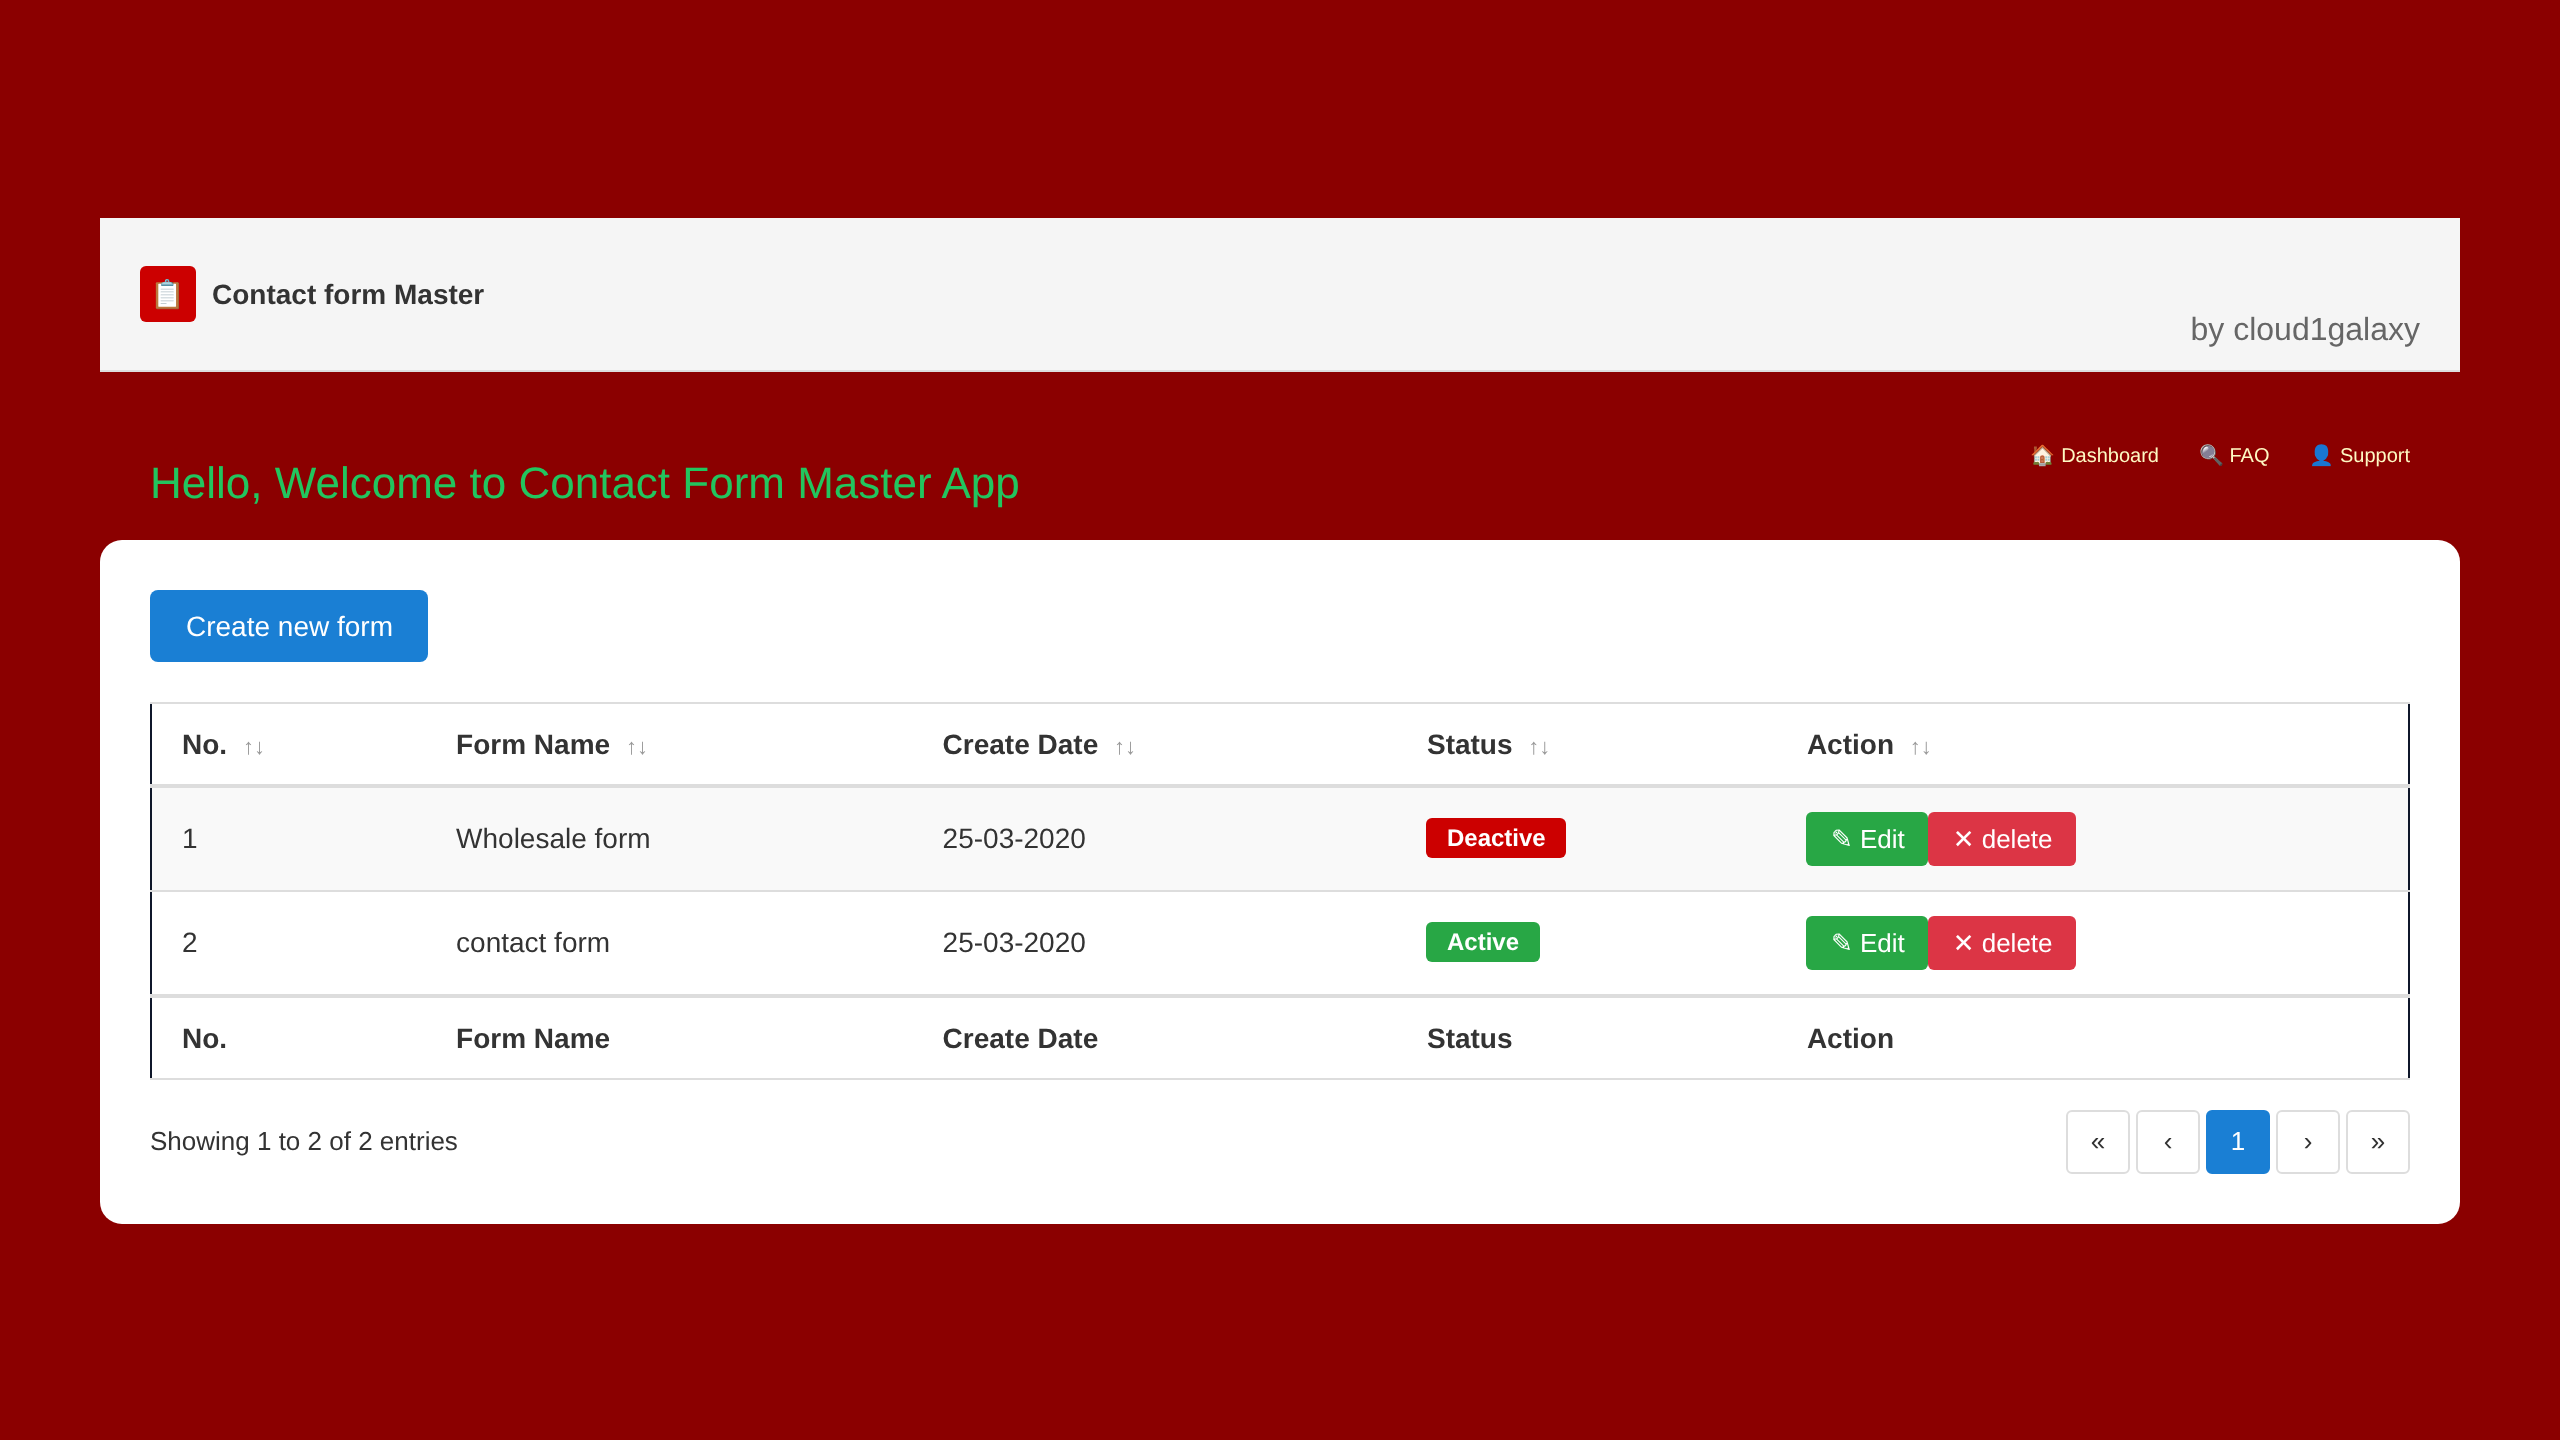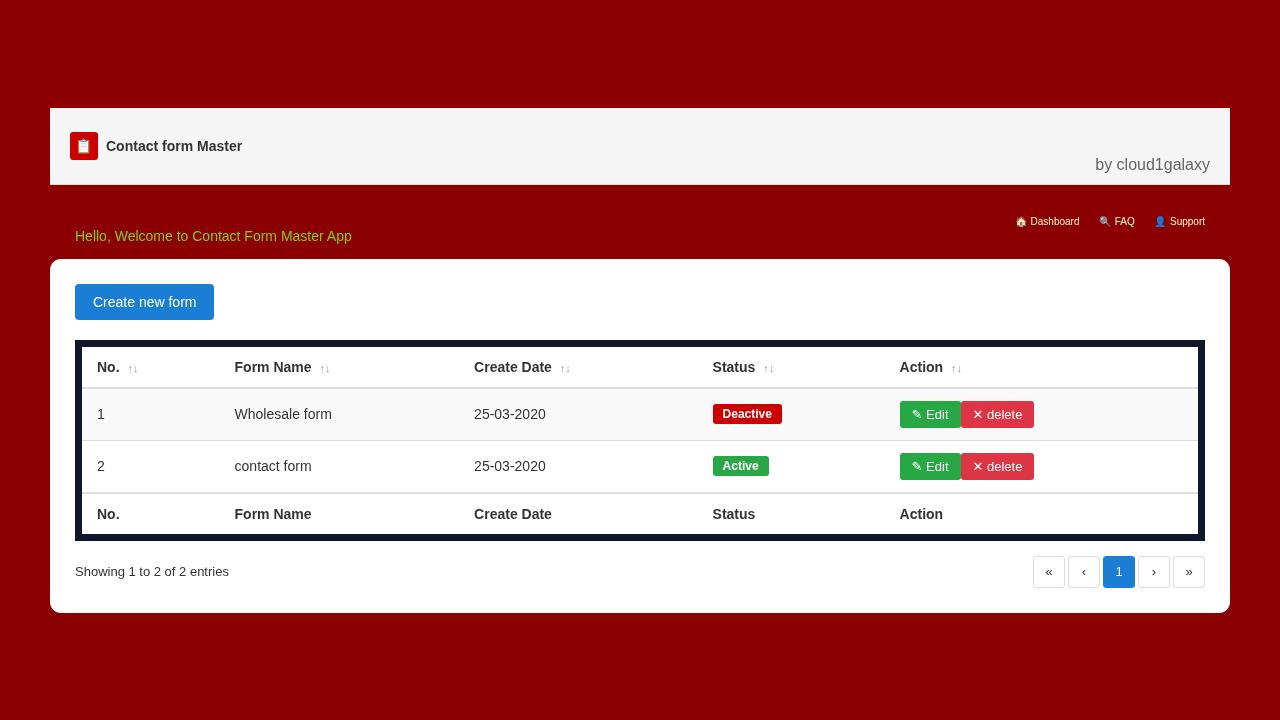--- a/index.html
+++ b/index.html
@@ -54,22 +54,22 @@
     }
     
     .nav-bar {
       background: #8B0000;
       padding: 15px 25px;
       display: flex;
       align-items: center;
       justify-content: space-between;
     }
     .nav-welcome {
-      color: #84cc16;
-      font-size: 14px;
+      color: #22c55e;
+      font-size: 22px;
       font-weight: normal;
       margin-top: 28px;
     }
     .nav-links {
       display: flex;
       gap: 20px;
       align-items: center;
     }
     .nav-link {
       color: #fef9c3;
@@ -127,21 +127,21 @@
       border: 1px solid #ccc;
       border-radius: 3px;
       padding: 4px 8px;
       font-size: 14px;
       width: 180px;
     }
     
     .data-table {
       width: 100%;
       border-collapse: collapse;
-      border: 7px solid #0f172a;
+      border: 1px solid #0f172a;
     }
     .data-table th {
       background: white;
       padding: 12px 15px;
       text-align: left;
       font-weight: bold;
       color: #333;
       border-bottom: 2px solid #ddd;
       border-top: 1px solid #ddd;
     }

